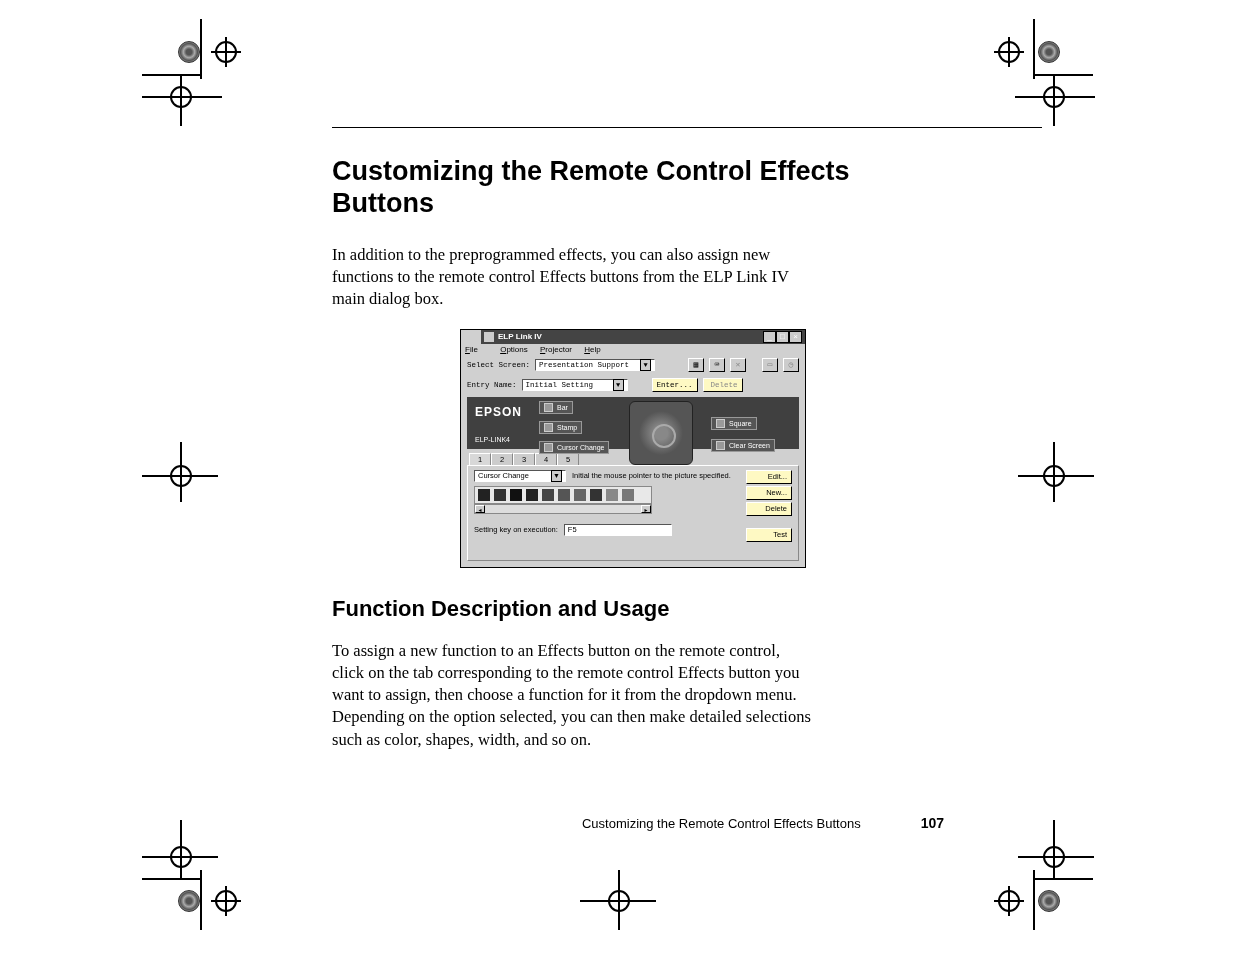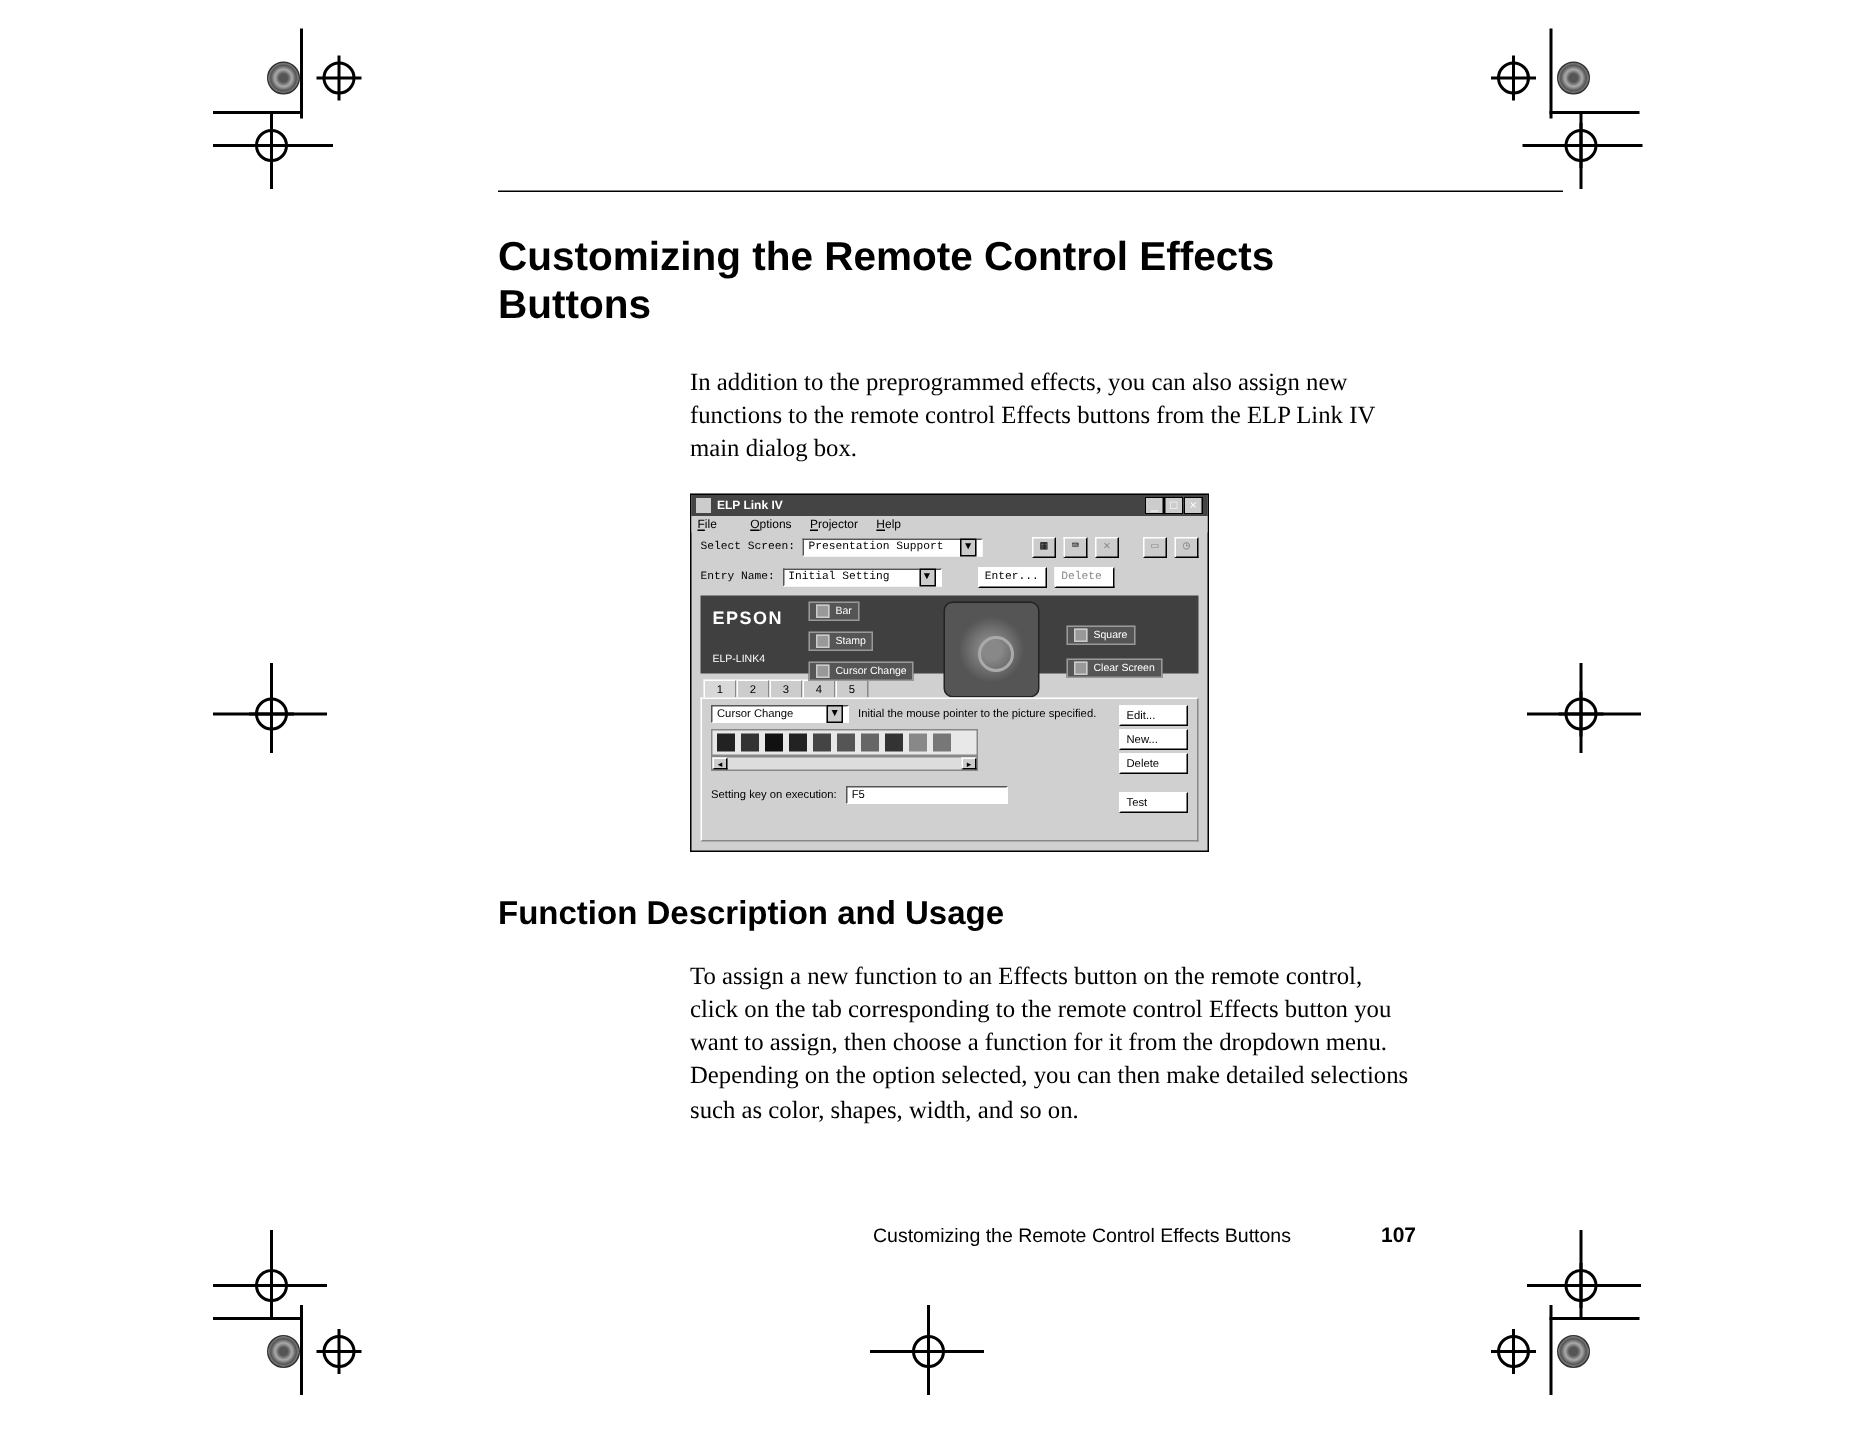--- a/index.html
+++ b/index.html
@@ -40,21 +40,20 @@
     line-height: 1.2;
     margin-bottom: 24px;
   }
   h2 {
     font-family: "Arial Black", Arial, sans-serif;
     font-weight: 900;
     font-size: 22px;
     margin: 28px 0 18px 0;
   }
   .bodytext {
-    margin-left: 128px;
     width: 480px;
     font-size: 16.5px;
     line-height: 1.35;
   }
 
   .footer {
     position: absolute; left: 332px; top: 815px; width: 612px;
     display:flex; justify-content:flex-end; gap:60px; align-items:baseline;
     font-family: Arial, sans-serif; font-size: 13px;
   }
@@ -66,40 +65,40 @@
     margin: 18px 0 0 128px;
     width: 346px;
     border: 1px solid #000;
     background:#d0d0d0;
     font-family: "MS Sans Serif", Tahoma, Arial, sans-serif;
     font-size: 8px;
     color:#000;
   }
   .titlebar {
     height: 14px; background:#444; color:#fff; display:flex;
-    align-items:center; padding:0 3px; gap:4px;
+    align-items:center; padding:0 3px; gap:4px;margin-left:20px;
   }
   .titlebar .t-icon { width:10px;height:10px;background:#ccc; }
   .titlebar .title { flex:1; font-weight:bold; font-size:8px; }
   .wbtns { display:flex; gap:0; }
   .wbtn { width:13px;height:12px;background:#ccc;border:1px solid #000;font-size:8px;line-height:10px;text-align:center; }
   .menubar { background:#d0d0d0; padding:1px 4px; font-size:8px; }
   .menubar span { margin-right:10px; }
   .menubar u { text-decoration: underline; }
 
   .toolbar-row { display:flex; align-items:center; gap:5px; padding:3px 6px;font-family:Liberation Mono, monospace; }
   .lbl { font-size:7.5px; }
   .sunken { border:1px solid #888; border-top-color:#555; border-left-color:#555; border-bottom-color:#fff; border-right-color:#fff; background:#fff; height:12px; padding:0 3px; display:flex; align-items:center; flex:0 0 auto;}
   .sunken .txt { font-size:7.5px; }
   .dd { width:120px; display:flex; }
   .dd .arrow, .sbtn .arrow { width:11px; height:12px; background:#ccc; border:1px solid #000; font-size:7px; text-align:center; line-height:10px; }
   .btn3d {
-    background:#ffffff; border:1px solid #000;
+    background:#fef9c3; border:1px solid #000;
     border-top-color:#fff; border-left-color:#fff;
-    height:14px; min-width:40px; font-size:7.5px; text-align:left; line-height:12px;
+    height:14px; min-width:40px; font-size:7.5px; text-align:right; line-height:12px;
     padding: 0 4px;
   }
   .btn3d.disabled { color:#888; }
   .sqbtn { width:16px; height:14px; background:#ccc; border:1px solid #000; border-top-color:#fff; border-left-color:#fff; font-size:8px; text-align:center; line-height:12px; }
 
   .dark-area {
     margin:2px 6px; background:#404040; color:#fff; position:relative;
     height:52px;
   }
   .brand { position:absolute; left:8px; top:8px; font-family: Arial; font-weight:bold; font-size:12px; letter-spacing:1px; }

